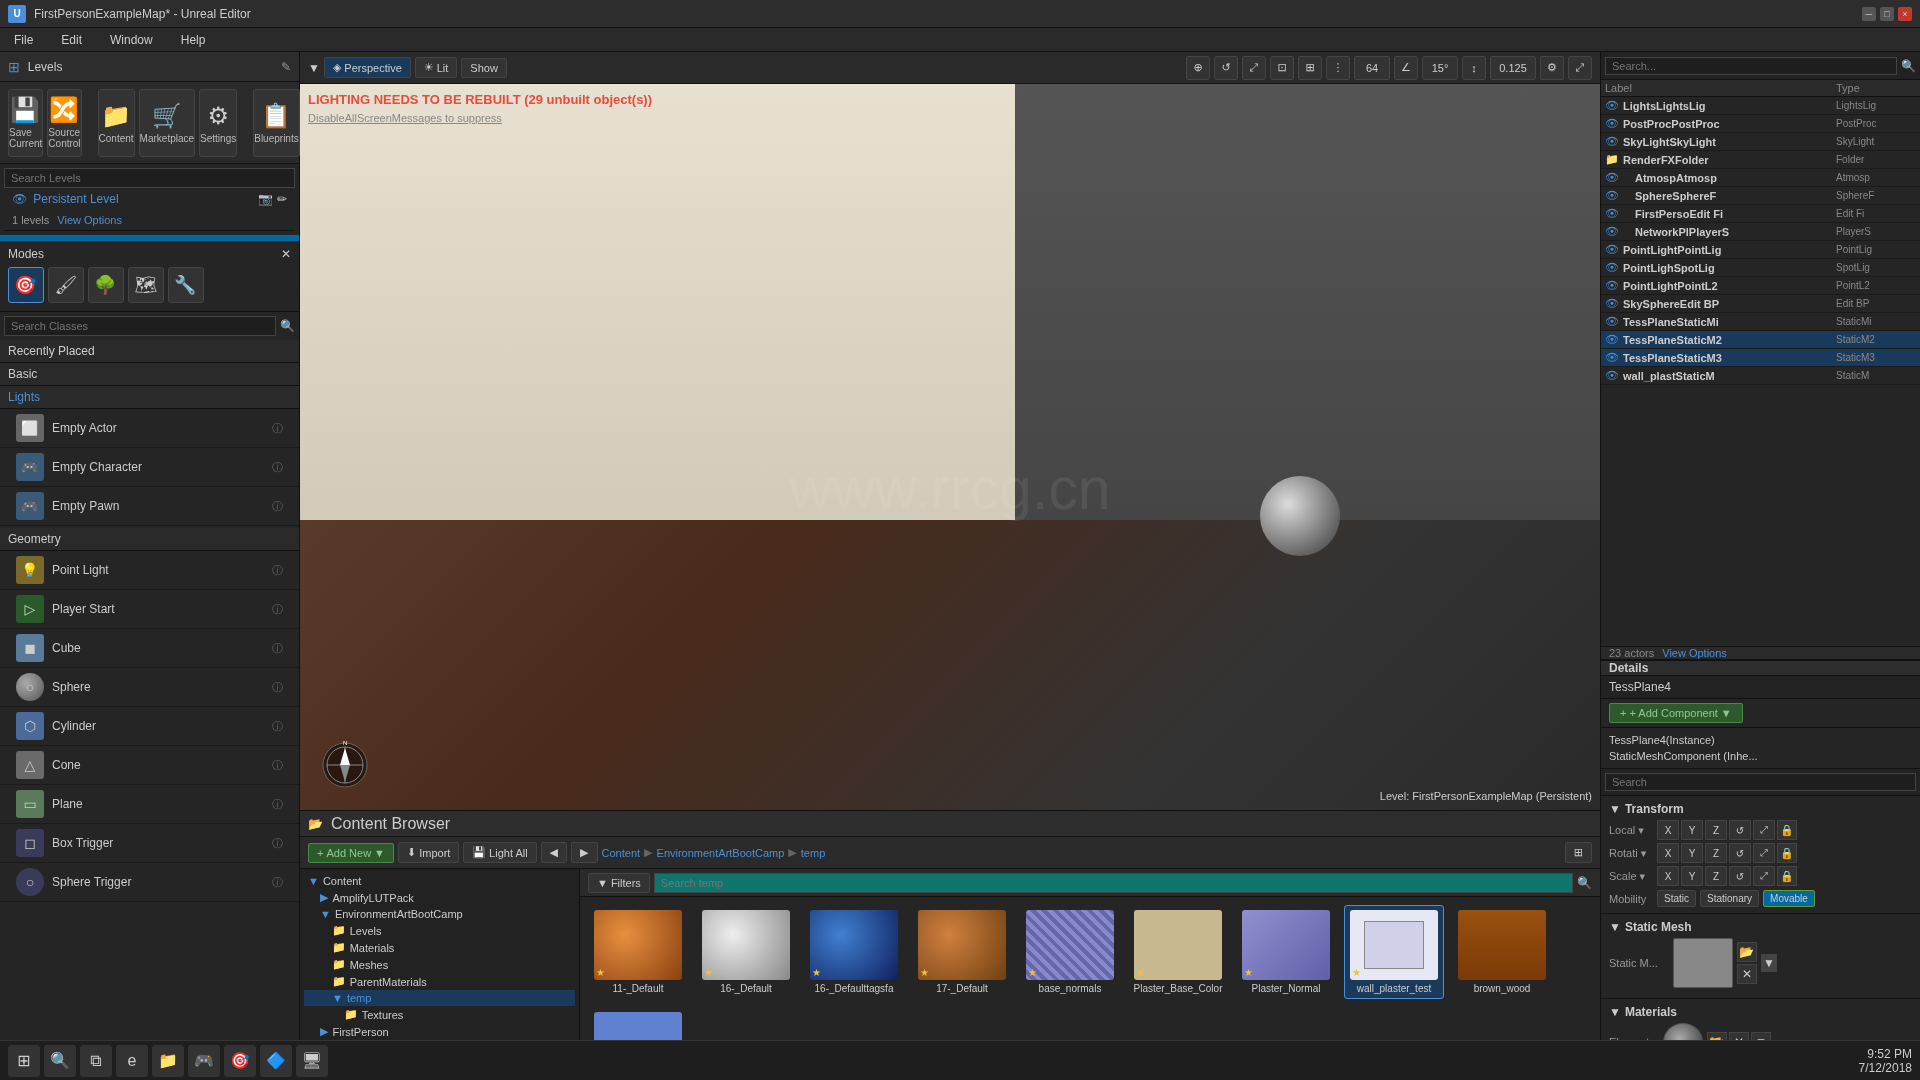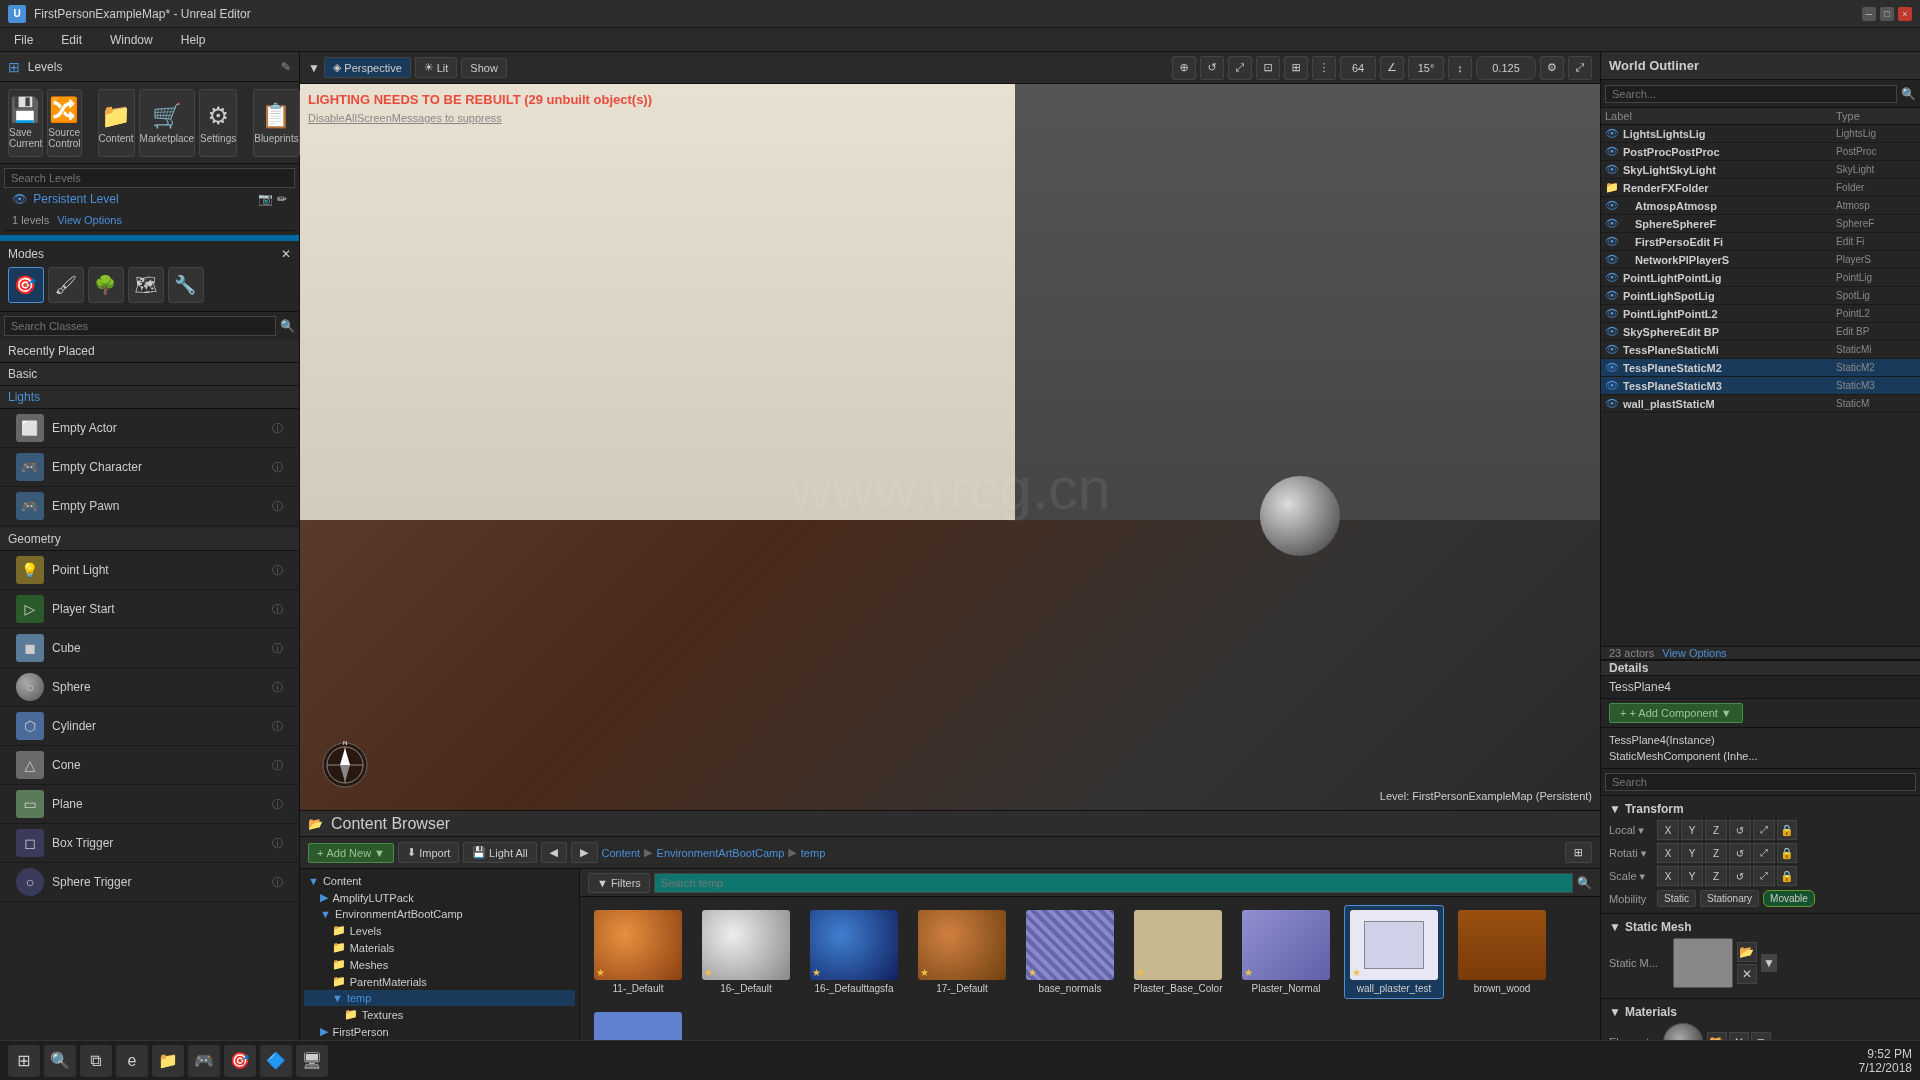--- a/index.html
+++ b/index.html
@@ -160,21 +160,21 @@
     #transform-section { padding: 6px 8px; border-bottom: 1px solid #111; }
     .section-header { font-size: 12px; color: #ccc; font-weight: bold; margin-bottom: 4px; cursor: pointer; display: flex; align-items: center; gap: 4px; }
     .transform-row { display: flex; align-items: center; gap: 4px; margin-bottom: 3px; }
     .transform-label { font-size: 11px; color: #999; width: 44px; }
     .transform-controls { display: flex; gap: 2px; flex: 1; }
     .t-ctrl { background: #333; border: 1px solid #444; width: 22px; height: 20px; display: flex; align-items: center; justify-content: center; cursor: pointer; font-size: 10px; color: #ccc; }
     .t-lock { background: #333; border: 1px solid #444; width: 20px; height: 20px; display: flex; align-items: center; justify-content: center; cursor: pointer; font-size: 11px; color: #ccc; }
     .mobility-row { display: flex; gap: 4px; align-items: center; margin-top: 4px; }
     .mobility-label { font-size: 11px; color: #999; width: 44px; }
     .mob-btn { background: #333; border: 1px solid #444; padding: 2px 6px; font-size: 10px; cursor: pointer; color: #ccc; border-radius: 2px; }
-    .mob-btn.active { background: #14532d; border-color: #6a9a2a; border-radius: 6px; }
+    .mob-btn.active { background: #0369a1; border-color: #6a9a2a; }
 
     
     #static-mesh-section { padding: 6px 8px; border-bottom: 1px solid #111; }
     .sm-row { display: flex; align-items: center; gap: 4px; margin-bottom: 4px; }
     .sm-label { font-size: 11px; color: #999; width: 60px; }
     .sm-thumb { width: 60px; height: 50px; background: #888; border: 1px solid #555; border-radius: 2px; }
     .sm-controls { display: flex; flex-direction: column; gap: 2px; }
     .sm-ctrl { background: #333; border: 1px solid #444; width: 20px; height: 20px; display: flex; align-items: center; justify-content: center; cursor: pointer; font-size: 12px; color: #ccc; }
     #materials-section { padding: 6px 8px; border-bottom: 1px solid #111; }
     .mat-row { display: flex; align-items: center; gap: 4px; }
@@ -402,21 +402,21 @@
         <div class="vp-control-btn">⊕</div>
         <div class="vp-control-btn">↺</div>
         <div class="vp-control-btn">⤢</div>
         <div class="vp-control-btn">⊡</div>
         <div class="vp-control-btn">⊞</div>
         <div class="vp-control-btn">⋮</div>
         <div class="vp-control-btn" style="width:36px;">64</div>
         <div class="vp-control-btn">∠</div>
         <div class="vp-control-btn" style="width:36px;">15°</div>
         <div class="vp-control-btn">↕</div>
-        <div class="vp-control-btn" style="width:60px;border-radius:7px;">0.125</div>
+        <div class="vp-control-btn" style="width:46px;">0.125</div>
         <div class="vp-control-btn">⚙</div>
         <div class="vp-control-btn">⤢</div>
       </div>
     </div>
 
     <div id="viewport">
       <div id="viewport-3d">
 
         <div id="scene-wall-left"></div>
         <div id="scene-wall-right"></div>
@@ -616,23 +616,20 @@
             <span>10 items (1 selected)</span>
             <span style="margin-left:auto;color:#4a90d9;cursor:pointer;">View Options</span>
           </div>
         </div>
       </div>
     </div>
   </div>
 
   <div id="right-panel">
 
-    <div id="wo-header">
-      <span class="wo-title">World Outliner</span>
-    </div>
     <div id="wo-search">
       <input type="text" placeholder="Search..." style="">
       <span>🔍</span>
     </div>
     <div id="wo-col-headers">
       <span class="col-label">Label</span>
       <span class="col-type">Type</span>
     </div>
     <div id="wo-list">
       <div class="wo-item">

